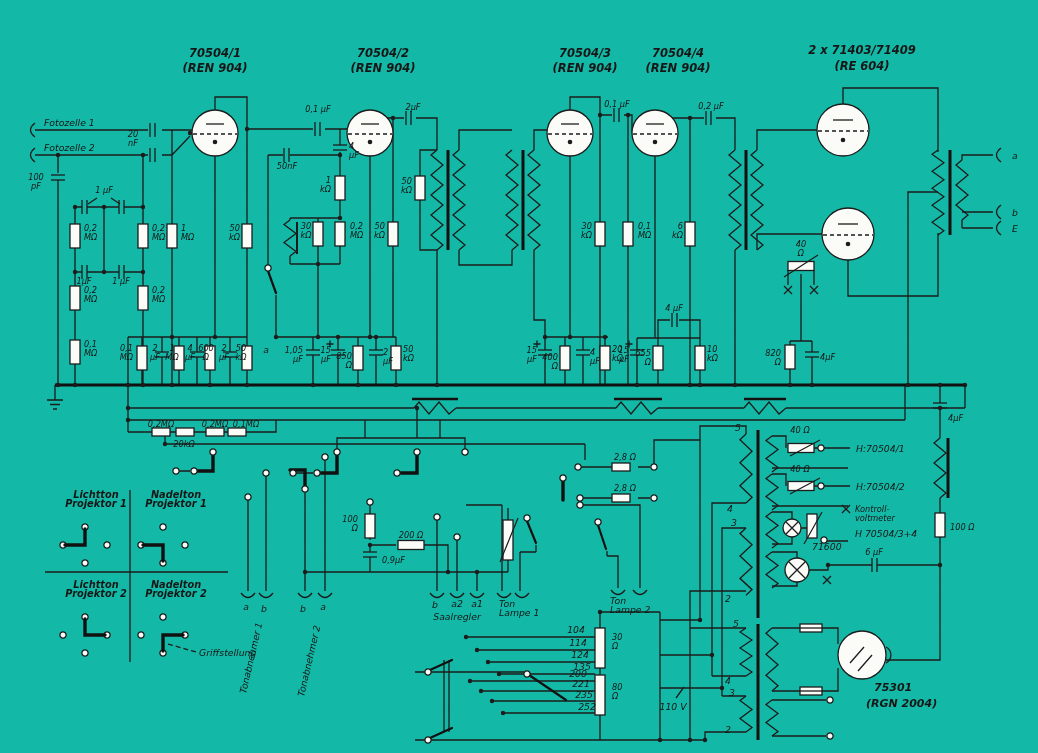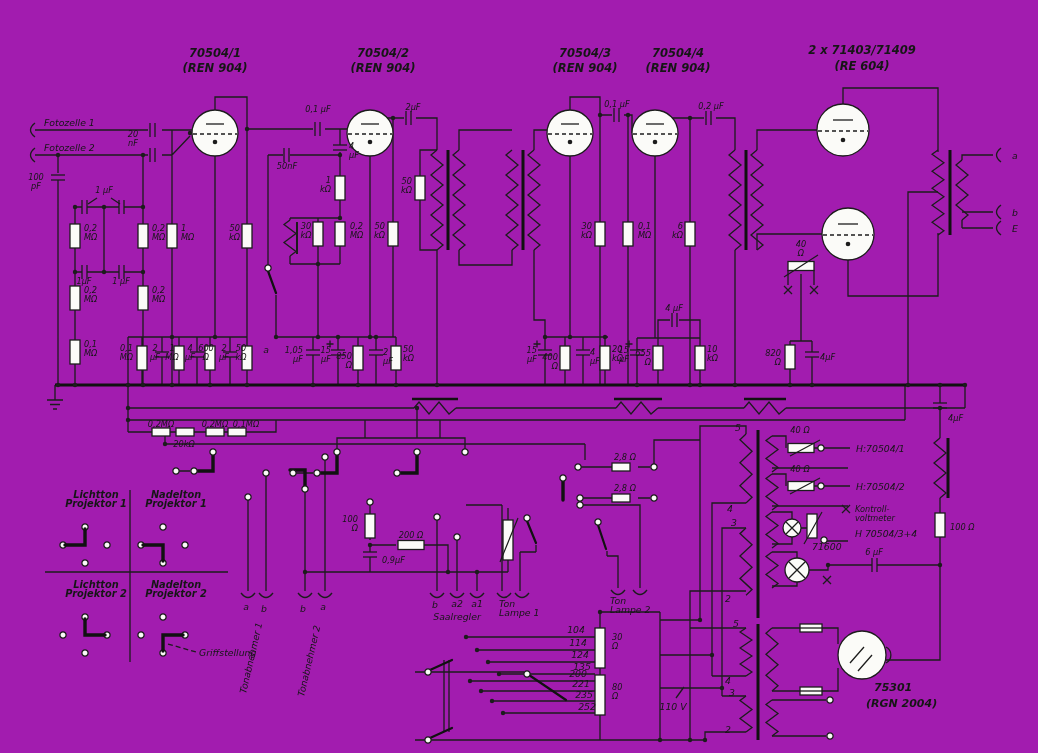--- a/index.html
+++ b/index.html
@@ -1,16 +1,16 @@
 <!DOCTYPE html>
 <html><head>
 <meta charset="utf-8">
 <style>
   html,body{margin:0;padding:0;background:#d8d8d4;}
-  .page{width:1038px;height:753px;background:#a21caf;position:relative;overflow:hidden;}
+  .page{width:1038px;height:753px;background:#14b8a6;position:relative;overflow:hidden;}
   svg{display:block;}
   svg text{font-family:"DejaVu Sans",sans-serif;font-style:italic;fill:#161616;}
   .w{fill:none;stroke:#1c1c1c;stroke-width:1.3;}
   .bus{fill:none;stroke:#111;stroke-width:3;}
   .core{fill:none;stroke:#111;stroke-width:3;}
   .core2{fill:none;stroke:#111;stroke-width:2.4;}
   .lever{fill:none;stroke:#111;stroke-width:3.4;stroke-linecap:round;}
   .lever2{fill:none;stroke:#111;stroke-width:2.2;stroke-linecap:round;}
   .arrow{fill:none;stroke:#1c1c1c;stroke-width:1.2;}
   .dashl{stroke-dasharray:5 3;}

